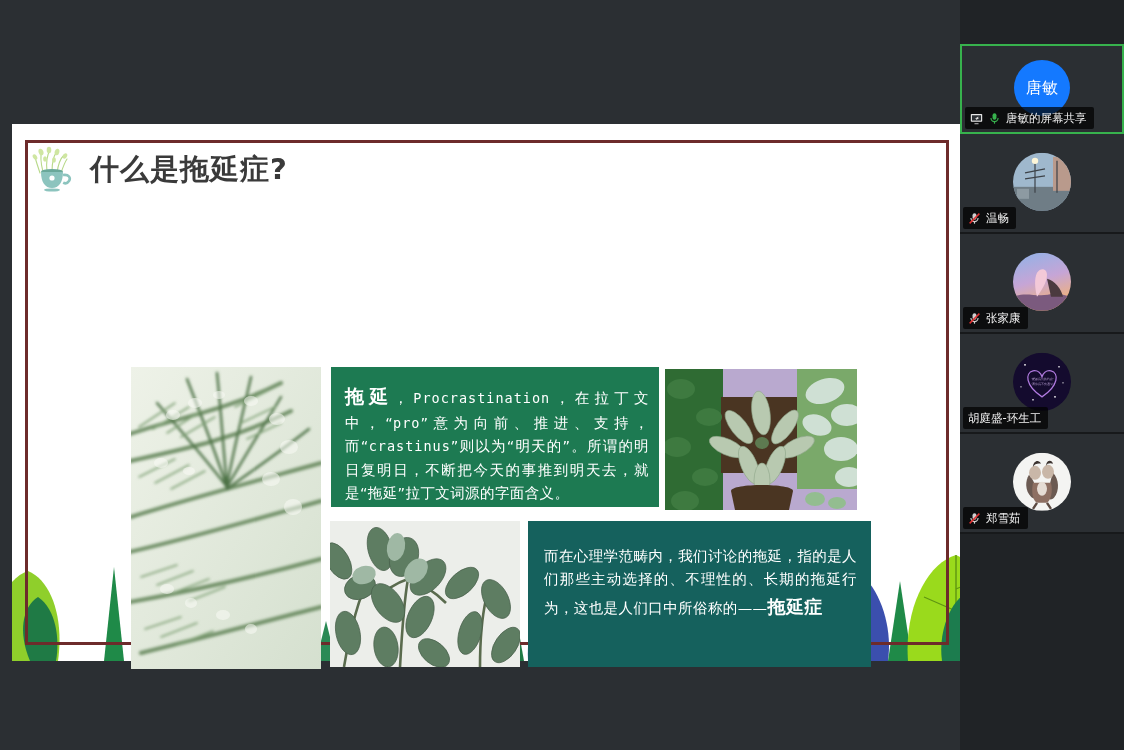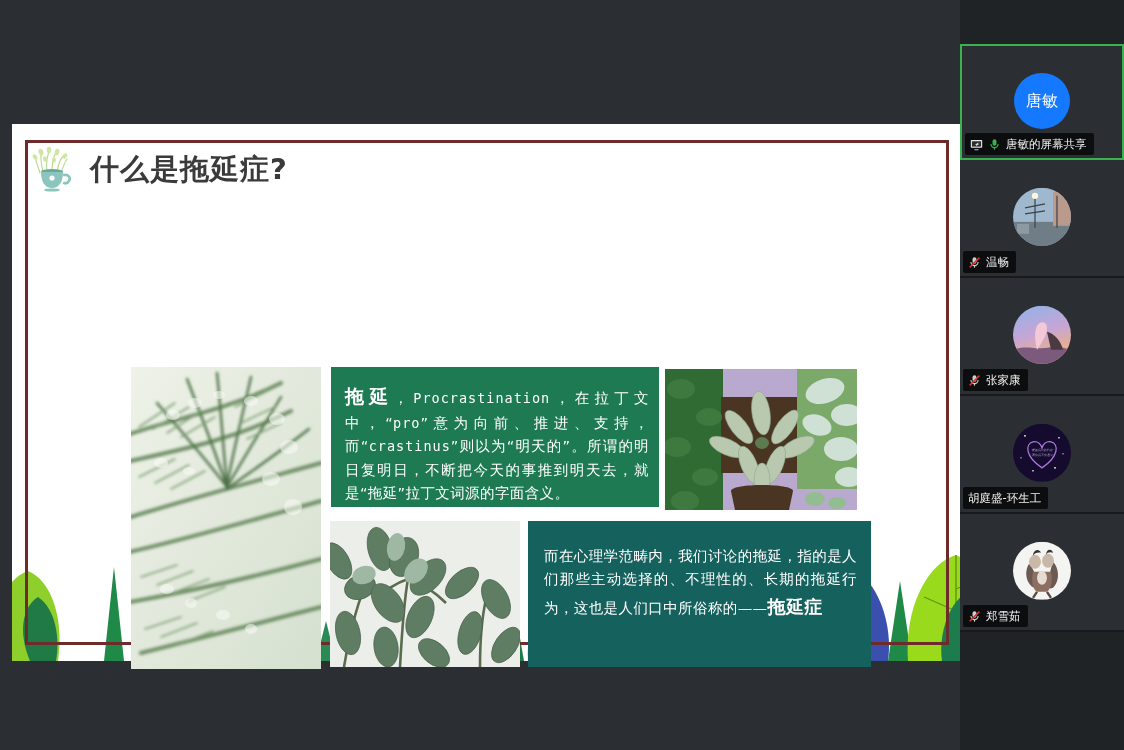--- a/index.html
+++ b/index.html
@@ -69,27 +69,27 @@
     position:absolute; left:0; bottom:0; width:952px; height:120px;
     overflow:hidden; pointer-events:none;
   }
 
   
   #rail{
     position:absolute; left:960px; top:0; width:164px; height:750px;
     background:#202326;
   }
   .tile{
-    position:relative; width:164px; height:118px;
+    position:relative; width:164px; height:100px;
     background:#2b2f33;
     border-bottom:2px solid #17191b;
     overflow:hidden;
   }
   .tile.active{
-    border:2px solid #37b24d; height:116px;
+    border:2px solid #37b24d; height:90px;
   }
   .tile .av{
     position:absolute; left:50%; top:50%;
     transform:translate(-50%,-52%);
     width:58px; height:58px; border-radius:50%;
     overflow:hidden;
   }
   .tile.active .av{
     width:56px; height:56px; background:#1479ff;
     display:flex; align-items:center; justify-content:center;

